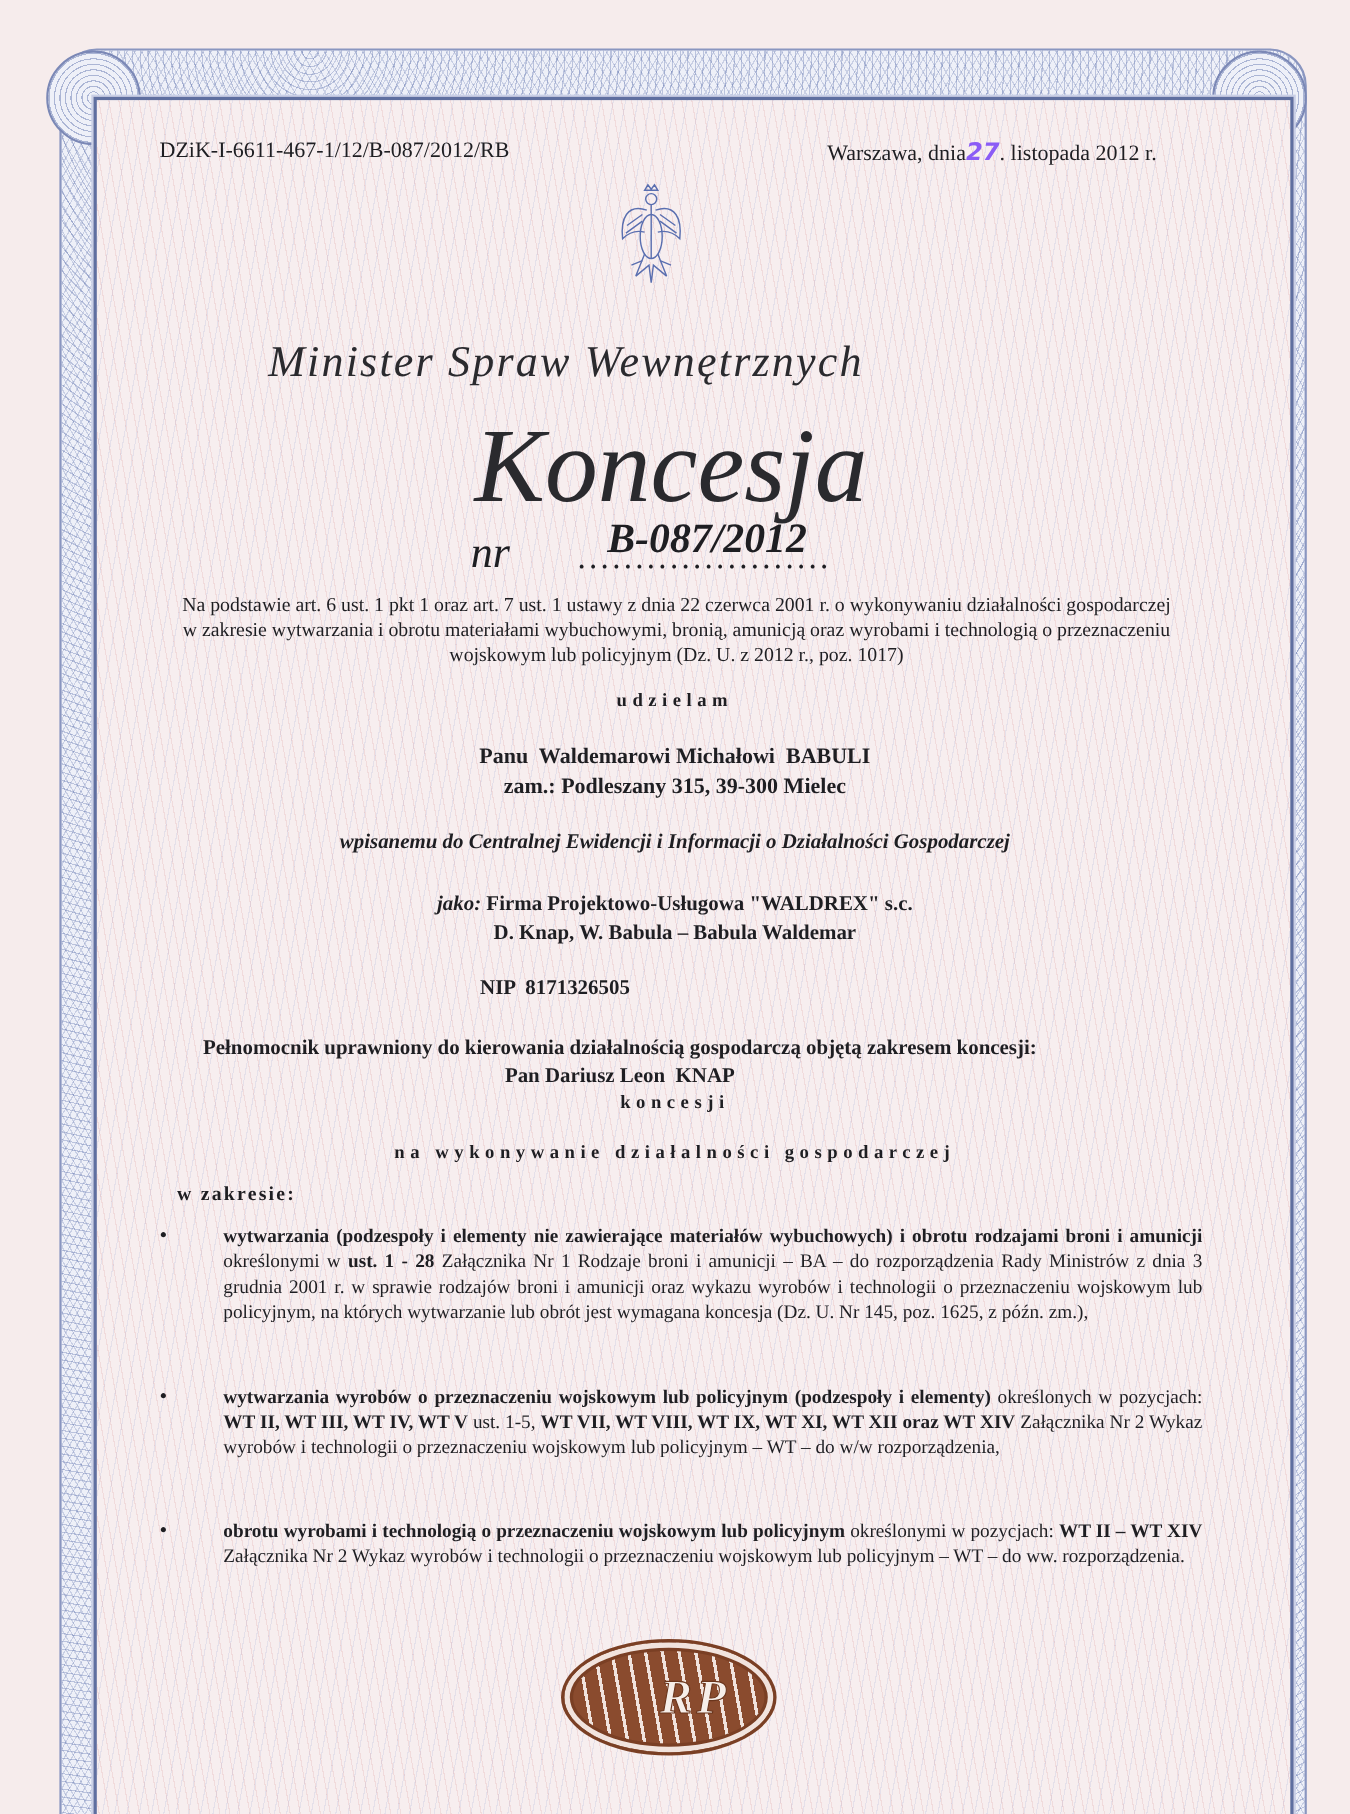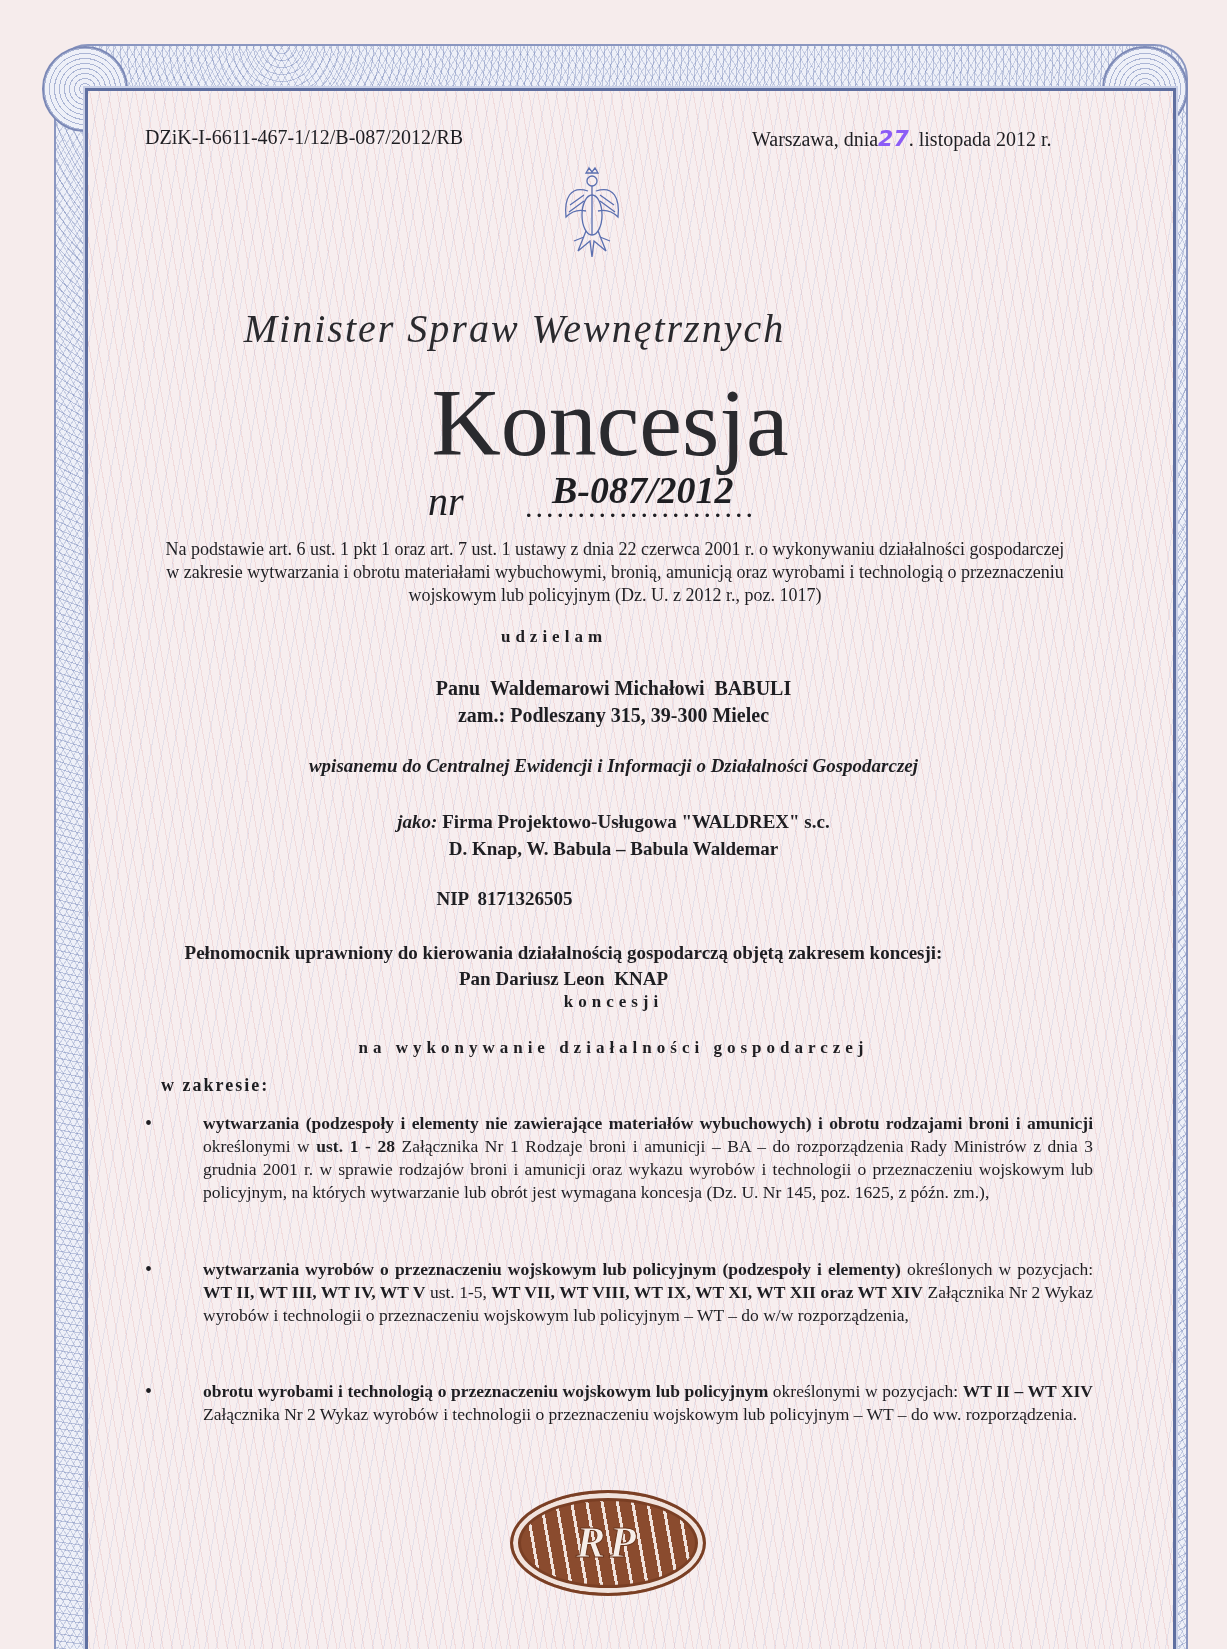--- a/index.html
+++ b/index.html
@@ -18,43 +18,43 @@
       #f7eeef;}
   .corner{position:absolute;width:82px;height:82px;border-radius:50%;border:2px solid #7b88b6;
     background:repeating-radial-gradient(circle, rgba(90,110,170,.45) 0 1px, transparent 1px 5px),#eef0f8;}
   .c-tl{left:42px;top:46px;} .c-tr{left:1102px;top:46px;}
   .content{position:absolute;left:0;top:0;width:1227px;height:1649px;}
   .ref{position:absolute;left:145px;top:126px;font-size:20px;}
   .date{position:absolute;left:752px;top:126px;font-size:20px;}
   .date .hand{color:#8b5cf6;font-family:"DejaVu Sans",sans-serif;font-weight:bold;font-style:italic;font-size:22px;}
   .eagle{position:absolute;left:560px;top:165px;width:64px;height:100px;}
   .minister{position:absolute;left:0;width:1029px;top:305px;text-align:center;font-style:italic;font-size:40px;letter-spacing:2px;color:#2a2a2e;}
-  .title{position:absolute;left:0;width:1220px;top:375px;text-align:center;font-size:96px;color:#2a2a2e;line-height:1;}
+  .title{position:absolute;left:0;width:1220px;top:375px;text-align:center;font-style:italic;font-size:96px;color:#2a2a2e;line-height:1;}
   .nr-label{position:absolute;left:428px;top:478px;font-style:italic;font-size:40px;}
   .nr-dots{position:absolute;left:525px;top:490px;font-size:30px;letter-spacing:3px;}
   .nr-value{position:absolute;left:552px;top:468px;font-style:italic;font-weight:bold;font-size:38px;}
   .legal{position:absolute;left:165px;width:900px;top:538px;text-align:center;font-size:18px;line-height:23px;}
-  .grant{position:absolute;left:0;width:1108px;top:627px;text-align:center;font-weight:bold;font-size:17px;letter-spacing:5px;}
+  .grant{position:absolute;left:0;width:1227px;top:627px;text-align:center;font-weight:bold;font-size:17px;letter-spacing:5px;}
   .holder{position:absolute;left:0;width:1227px;top:675px;text-align:center;font-weight:bold;font-size:20px;line-height:27px;font-family:Liberation Serif, serif;}
   .registry{position:absolute;left:0;width:1227px;top:755px;text-align:center;font-weight:bold;font-style:italic;font-size:19px;}
   .firm{position:absolute;left:0;width:1227px;top:808px;text-align:center;font-weight:bold;font-size:19px;line-height:27px;}
   .firm .jako{font-style:italic;}
   .nip{position:absolute;left:0;width:1009px;top:888px;text-align:center;font-weight:bold;font-size:19px;}
   .proxy{position:absolute;left:0;width:1127px;top:940px;text-align:center;font-weight:bold;font-size:19px;line-height:26px;}
   .spaced{position:absolute;left:0;width:1227px;text-align:center;font-weight:bold;font-size:17px;letter-spacing:5px;}
   .sp1{top:992px;} .sp2{top:1038px;}
   .scope-h{position:absolute;left:161px;top:1075px;font-weight:bold;font-size:18px;letter-spacing:2px;}
   .item{position:absolute;left:145px;width:950px;}
   .item .bullet{position:absolute;left:0;top:0;font-size:20px;}
   .item .txt{position:absolute;left:58px;width:890px;font-size:17.5px;line-height:23px;text-align:justify;}
   .item b{font-weight:bold;}
   .i1{top:1112px;} .i2{top:1258px;} .i3{top:1380px;}
   .seal{position:absolute;left:510px;top:1490px;width:190px;height:100px;border-radius:50%;
     background:repeating-linear-gradient(80deg,#8a4b2e 0 12px,#f1e3dd 12px 15px);border:3px solid #7a3f24;box-shadow:inset 0 0 0 5px #f1e3dd,inset 0 0 0 8px #7a3f24;}
-  .seal span{position:absolute;left:0;width:100%;top:24px;text-align:center;font-style:italic;font-weight:bold;font-size:44px;color:#f6eee9;-webkit-text-stroke:1px #6a351c;letter-spacing:4px;}
+  .seal span{position:absolute;left:0;width:100%;top:24px;text-align:center;font-style:italic;font-weight:bold;font-size:44px;color:#f6eee9;-webkit-text-stroke:1px #6a351c;letter-spacing:4px;padding-left:24px;}
 </style>
 </head>
 <body>
 
 <div class="guilloche-outer"></div>
 <div class="corner c-tl"></div>
 <div class="corner c-tr"></div>
 <div class="frame"></div>
 
 <div class="content">

